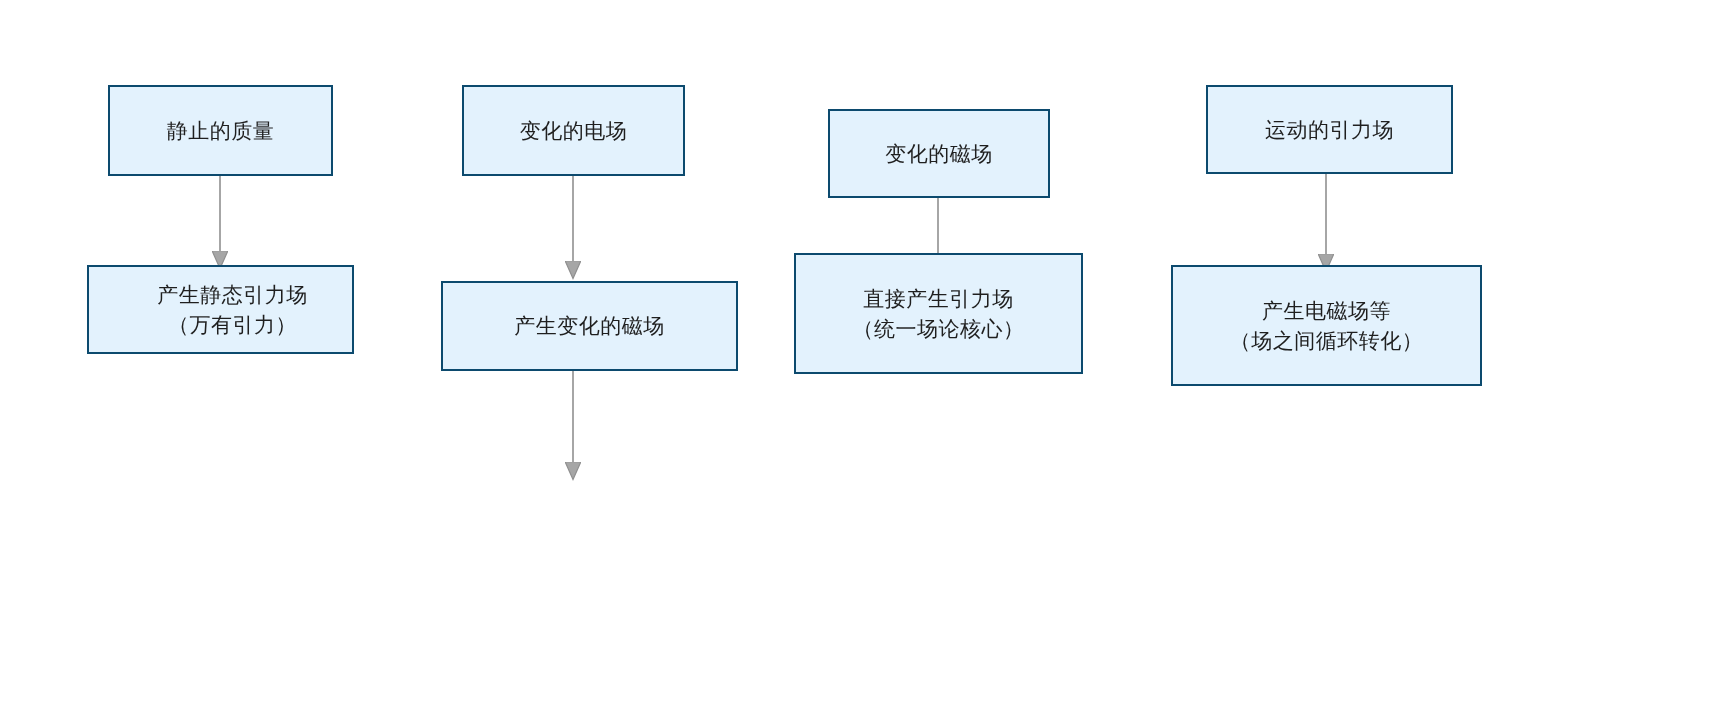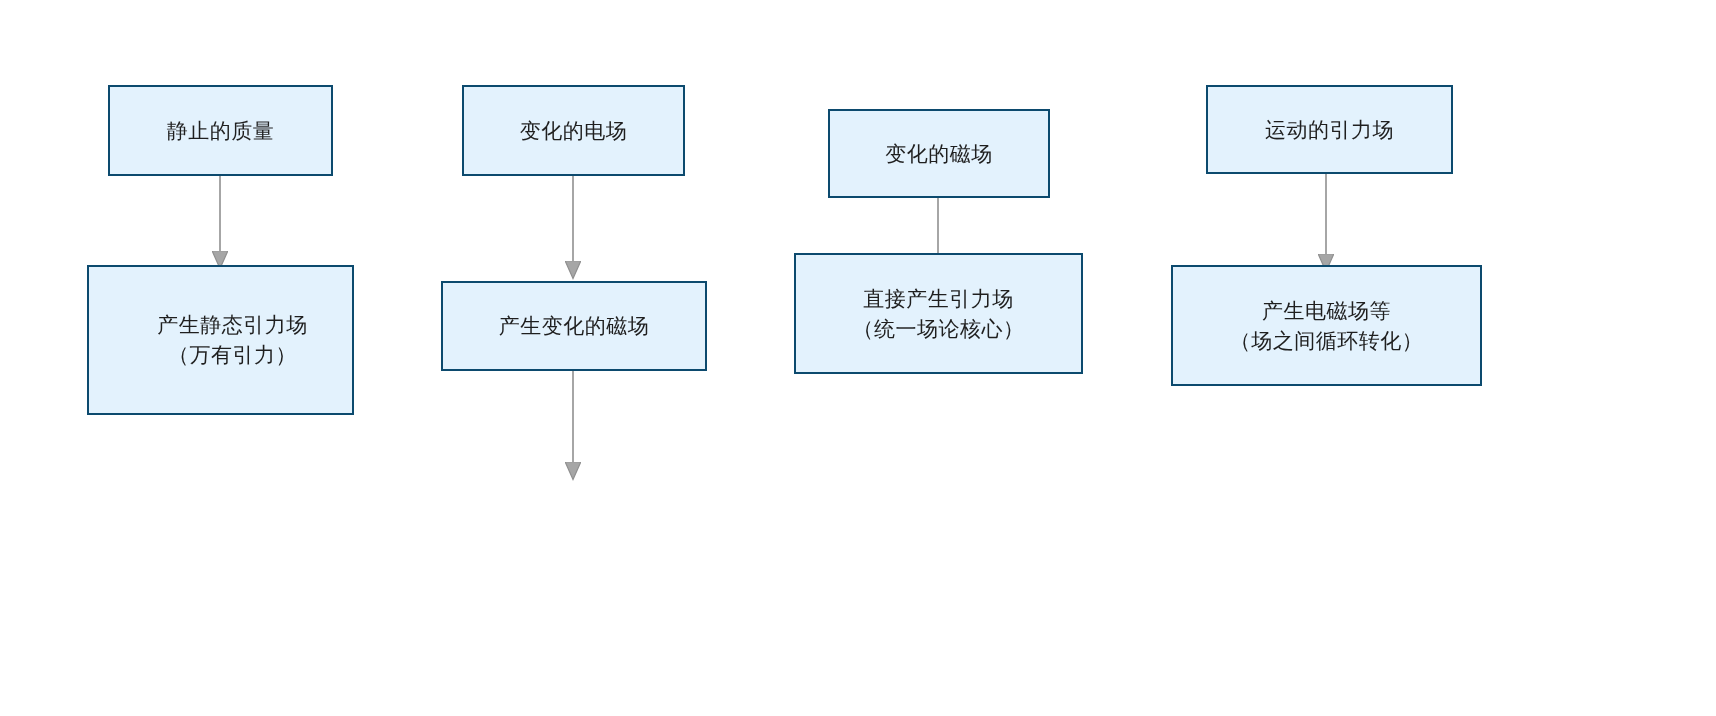--- a/index.html
+++ b/index.html
@@ -68,30 +68,30 @@
 
     <line x1="938" y1="174" x2="938" y2="256" stroke="#a6a6a6" stroke-width="2" marker-end="url(#arrowhead)"></line>
 
     <line x1="1326" y1="174" x2="1326" y2="256" stroke="#a6a6a6" stroke-width="2" marker-end="url(#arrowhead)"></line>
   </svg>
 
   <div class="node" style="left:108px; top:85px; width:225px; height:91px;">
     <span class="node-label">静止的质量</span>
   </div>
 
-  <div class="node" style="left:87px; top:265px; width:267px; height:150px;padding-left:32px;">
+  <div class="node" style="left:87px; top:265px; width:267px; height:89px;padding-left:32px;">
     <span class="node-label">产生静态引力场
 （万有引力）</span>
   </div>
 
   <div class="node" style="left:462px; top:85px; width:223px; height:91px;">
     <span class="node-label">变化的电场</span>
   </div>
 
-  <div class="node" style="left:441px; top:281px; width:266px; height:90px;">
+  <div class="node" style="left:441px; top:281px; width:297px; height:90px;">
     <span class="node-label">产生变化的磁场</span>
   </div>
 
 
   <div class="node" style="left:828px; top:98px; width:222px; height:89px;margin-top:11px;">
     <span class="node-label">变化的磁场</span>
   </div>
 
   <div class="node" style="left:794px; top:253px; width:289px; height:121px;">
     <span class="node-label">直接产生引力场

